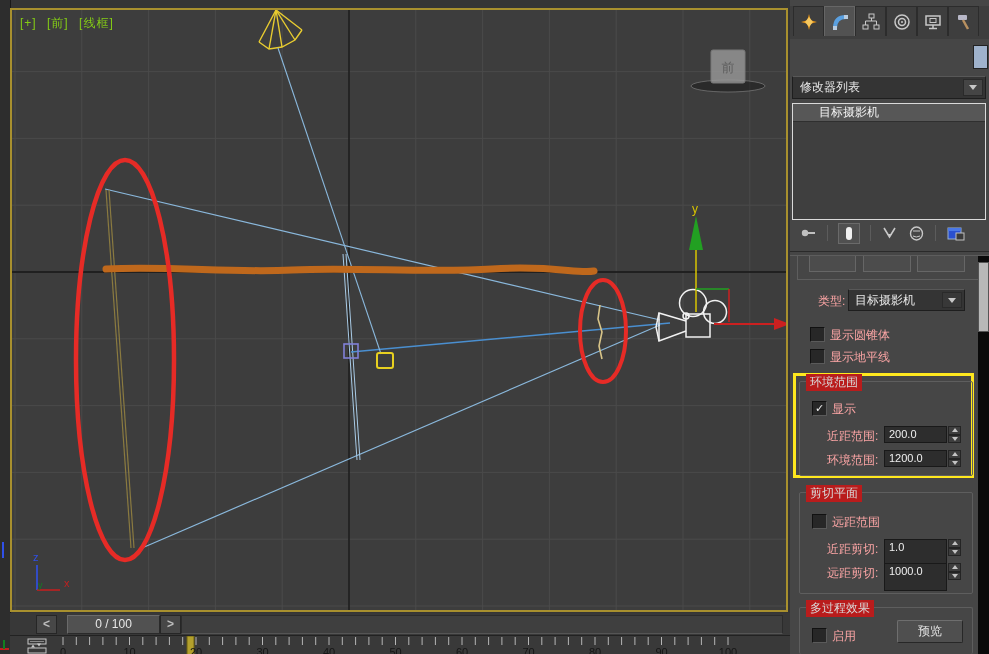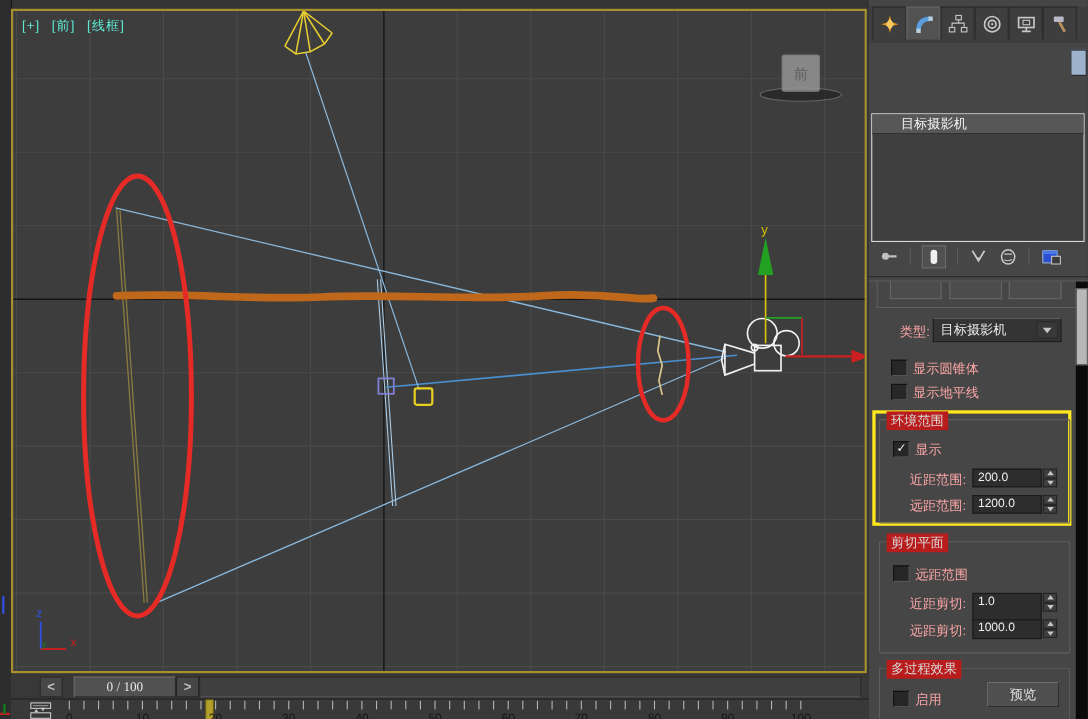--- a/index.html
+++ b/index.html
@@ -2,21 +2,21 @@
 <html style="--gold: #a8902e; --anno-red: #e62b26; --anno-yellow: #ffe81e; --anno-orange: #bf681c; --cone-blue: #8ab8dc; --sight-blue: #4a8fd0; --olive: #8a7a40; --tan: #d8c488; --giz-green: #22a022; --giz-red: #cc2020; --giz-yellow: #d8c400; --light-yellow: #e8cc30; --target-blue: #8080d8; --objcolor: #9fb2cc;"><head>
 <meta charset="utf-8">
 <style>
   html,body{margin:0;padding:0;background:#333;width:989px;height:654px;overflow:hidden;
     font-family:"Liberation Sans","DejaVu Sans",sans-serif;}
   .abs{position:absolute;}
   #stage{position:relative;width:989px;height:654px;background:#353535;}
   
   #viewport{left:10px;top:8px;width:774px;height:600px;background:#3d3d3d;
     border:2px solid var(--gold);}
-  #vp-label{left:8px;top:5px;color:#5eead4;font-size:12px;letter-spacing:1px;}
+  #vp-label{left:8px;top:5px;color:#84cc16;font-size:12px;letter-spacing:1px;}
   #vp-label span{margin-right:6px;cursor:pointer;}
   
   #panel{left:790px;top:0;width:199px;height:654px;background:#464646;color:#d6d6d6;font-size:12px;}
   #tabs{position:absolute;left:0;top:6px;width:199px;height:33px;background:#3e3e3e;display:flex;padding-left:3px;box-sizing:border-box;}
   .tab{width:31px;height:30px;display:flex;align-items:center;justify-content:center;background:#3e3e3e;border:1px solid #2c2c2c;border-bottom:none;box-sizing:border-box;}
   .tab.active{background:#525252;border-color:#666;}
   .namefield{position:absolute;left:3px;top:45px;width:172px;height:20px;background:#2b2b2b;border:1px solid #1b1b1b;color:#e6e6e6;font-size:12px;line-height:20px;padding-left:6px;}
   .swatch{position:absolute;left:183px;top:45px;width:13px;height:22px;background:var(--objcolor);border:1px solid #222;}
   .dropdown{background:#343434;border:1px solid #1e1e1e;border-top-color:#585858;color:#e8e8e8;position:absolute;box-sizing:border-box;}
   .dd-arrow-box{position:absolute;right:2px;top:2px;bottom:2px;width:18px;background:#454545;border:1px solid #2a2a2a;display:flex;align-items:center;justify-content:center;}
@@ -33,21 +33,21 @@
   .lbl{position:absolute;font-size:12px;color:#fca5a5;white-space:nowrap;}
   .numfield{position:absolute;background:#2d2d2d;border:1px solid #191919;color:#efefef;font-size:11px;line-height:15px;padding-left:4px;box-sizing:border-box;}
   .spinner{position:absolute;width:13px;display:flex;flex-direction:column;}
   .spincell{flex:1;background:#3e3e3e;border:1px solid #242424;display:flex;align-items:center;justify-content:center;}
   .tri-up-s{width:0;height:0;border-left:3px solid transparent;border-right:3px solid transparent;border-bottom:4px solid #c4c4c4;}
   .tri-dn-s{width:0;height:0;border-left:3px solid transparent;border-right:3px solid transparent;border-top:4px solid #c4c4c4;}
   .btn{position:absolute;background:#4f4f4f;border:1px solid #272727;border-top-color:#6e6e6e;border-left-color:#6e6e6e;color:#e2e2e2;font-size:12px;text-align:center;border-radius:2px;}
   
   #timeslider{left:10px;top:613px;width:780px;height:22px;background:#383838;}
   .tsbtn{position:absolute;top:2px;width:19px;height:17px;background:#474747;border:1px solid #262626;color:#bdbdbd;font-size:12px;font-weight:bold;text-align:center;line-height:16px;}
-  #tshandle{position:absolute;left:57px;top:2px;width:91px;height:17px;background:#515151;border:1px solid #6a6a6a;border-bottom-color:#2a2a2a;border-right-color:#2a2a2a;color:#e8e8e8;font-size:12px;text-align:center;line-height:16px;font-family:Liberation Serif, serif;}
+  #tshandle{position:absolute;left:57px;top:2px;width:91px;height:17px;background:#515151;border:1px solid #6a6a6a;border-bottom-color:#2a2a2a;border-right-color:#2a2a2a;color:#e8e8e8;font-size:12px;text-align:center;line-height:16px;}
   #tstrack{position:absolute;left:171px;top:2px;width:600px;height:17px;background:#3f3f3f;border:1px solid #2c2c2c;border-bottom-color:#555;}
   #trackbar{left:10px;top:635px;width:780px;height:19px;background:#393939;border-top:1px solid #222;}
   #leftstrip{left:0;top:0;width:10px;height:654px;background:#2d2d2d;border-right:1px solid #191919;}
   .yellowbox{position:absolute;border:3px solid var(--anno-yellow);}
 </style>
 </head>
 <body>
 
 <div id="stage">
 
@@ -289,20 +289,26 @@
       <div class="tab">
         <svg width="18" height="18">
           <rect x="3" y="2" width="9" height="5" rx="1" fill="#b8b8c8"></rect>
           <line x1="8" y1="7" x2="13" y2="16" stroke="#b89060" stroke-width="2.5"></line>
         </svg>
       </div>
     </div>
 
     <div class="swatch"></div>
 
+    <div class="dropdown" style="left:2px;top:76px;width:194px;height:23px;line-height:21px;padding-left:7px;">
+      <span>修改器列表</span>
+      <span class="dd-arrow-box">
+          <span class="tri-down"></span>
+        </span>
+    </div>
 
     <div id="stackbox">
       <div class="stackrow">目标摄影机</div>
     </div>
 
     <div id="stacktools">
       <svg class="sticon" width="17" height="17">
         <circle cx="5" cy="8" r="3.2" fill="#c0c0c0"></circle>
         <line x1="8" y1="8" x2="15" y2="8" stroke="#c0c0c0" stroke-width="2"></line>
       </svg>
@@ -358,21 +364,21 @@
     <div class="lbl" style="left:37px;top:428px">近距范围:</div>
     <div class="numfield" style="left:94px;top:426px;width:63px;height:17px">200.0</div>
     <div class="spinner" style="left:158px;top:426px;height:17px">
       <span class="spincell">
           <span class="tri-up-s"></span>
         </span>
         <span class="spincell">
           <span class="tri-dn-s"></span>
         </span>
     </div>
-    <div class="lbl" style="left:37px;top:452px">远距范围:</div>
+    <div class="lbl" style="left:37px;top:452px">环境范围:</div>
     <div class="numfield" style="left:94px;top:450px;width:63px;height:17px">1200.0</div>
     <div class="spinner" style="left:158px;top:450px;height:17px">
       <span class="spincell">
           <span class="tri-up-s"></span>
         </span>
         <span class="spincell">
           <span class="tri-dn-s"></span>
         </span>
     </div>
 
@@ -384,21 +390,21 @@
     <div class="numfield" style="left:94px;top:539px;width:63px;height:28px">1.0</div>
     <div class="spinner" style="left:158px;top:539px;height:17px">
       <span class="spincell">
           <span class="tri-up-s"></span>
         </span>
         <span class="spincell">
           <span class="tri-dn-s"></span>
         </span>
     </div>
     <div class="lbl" style="left:37px;top:565px">远距剪切:</div>
-    <div class="numfield" style="left:94px;top:563px;width:63px;height:18px">1000.0</div>
+    <div class="numfield" style="left:94px;top:563px;width:63px;height:28px">1000.0</div>
     <div class="spinner" style="left:158px;top:563px;height:17px">
       <span class="spincell">
           <span class="tri-up-s"></span>
         </span>
         <span class="spincell">
           <span class="tri-dn-s"></span>
         </span>
     </div>
 
     <div class="fieldset" style="left:9px;top:607px;width:172px;height:46px;border-bottom:none"></div>

